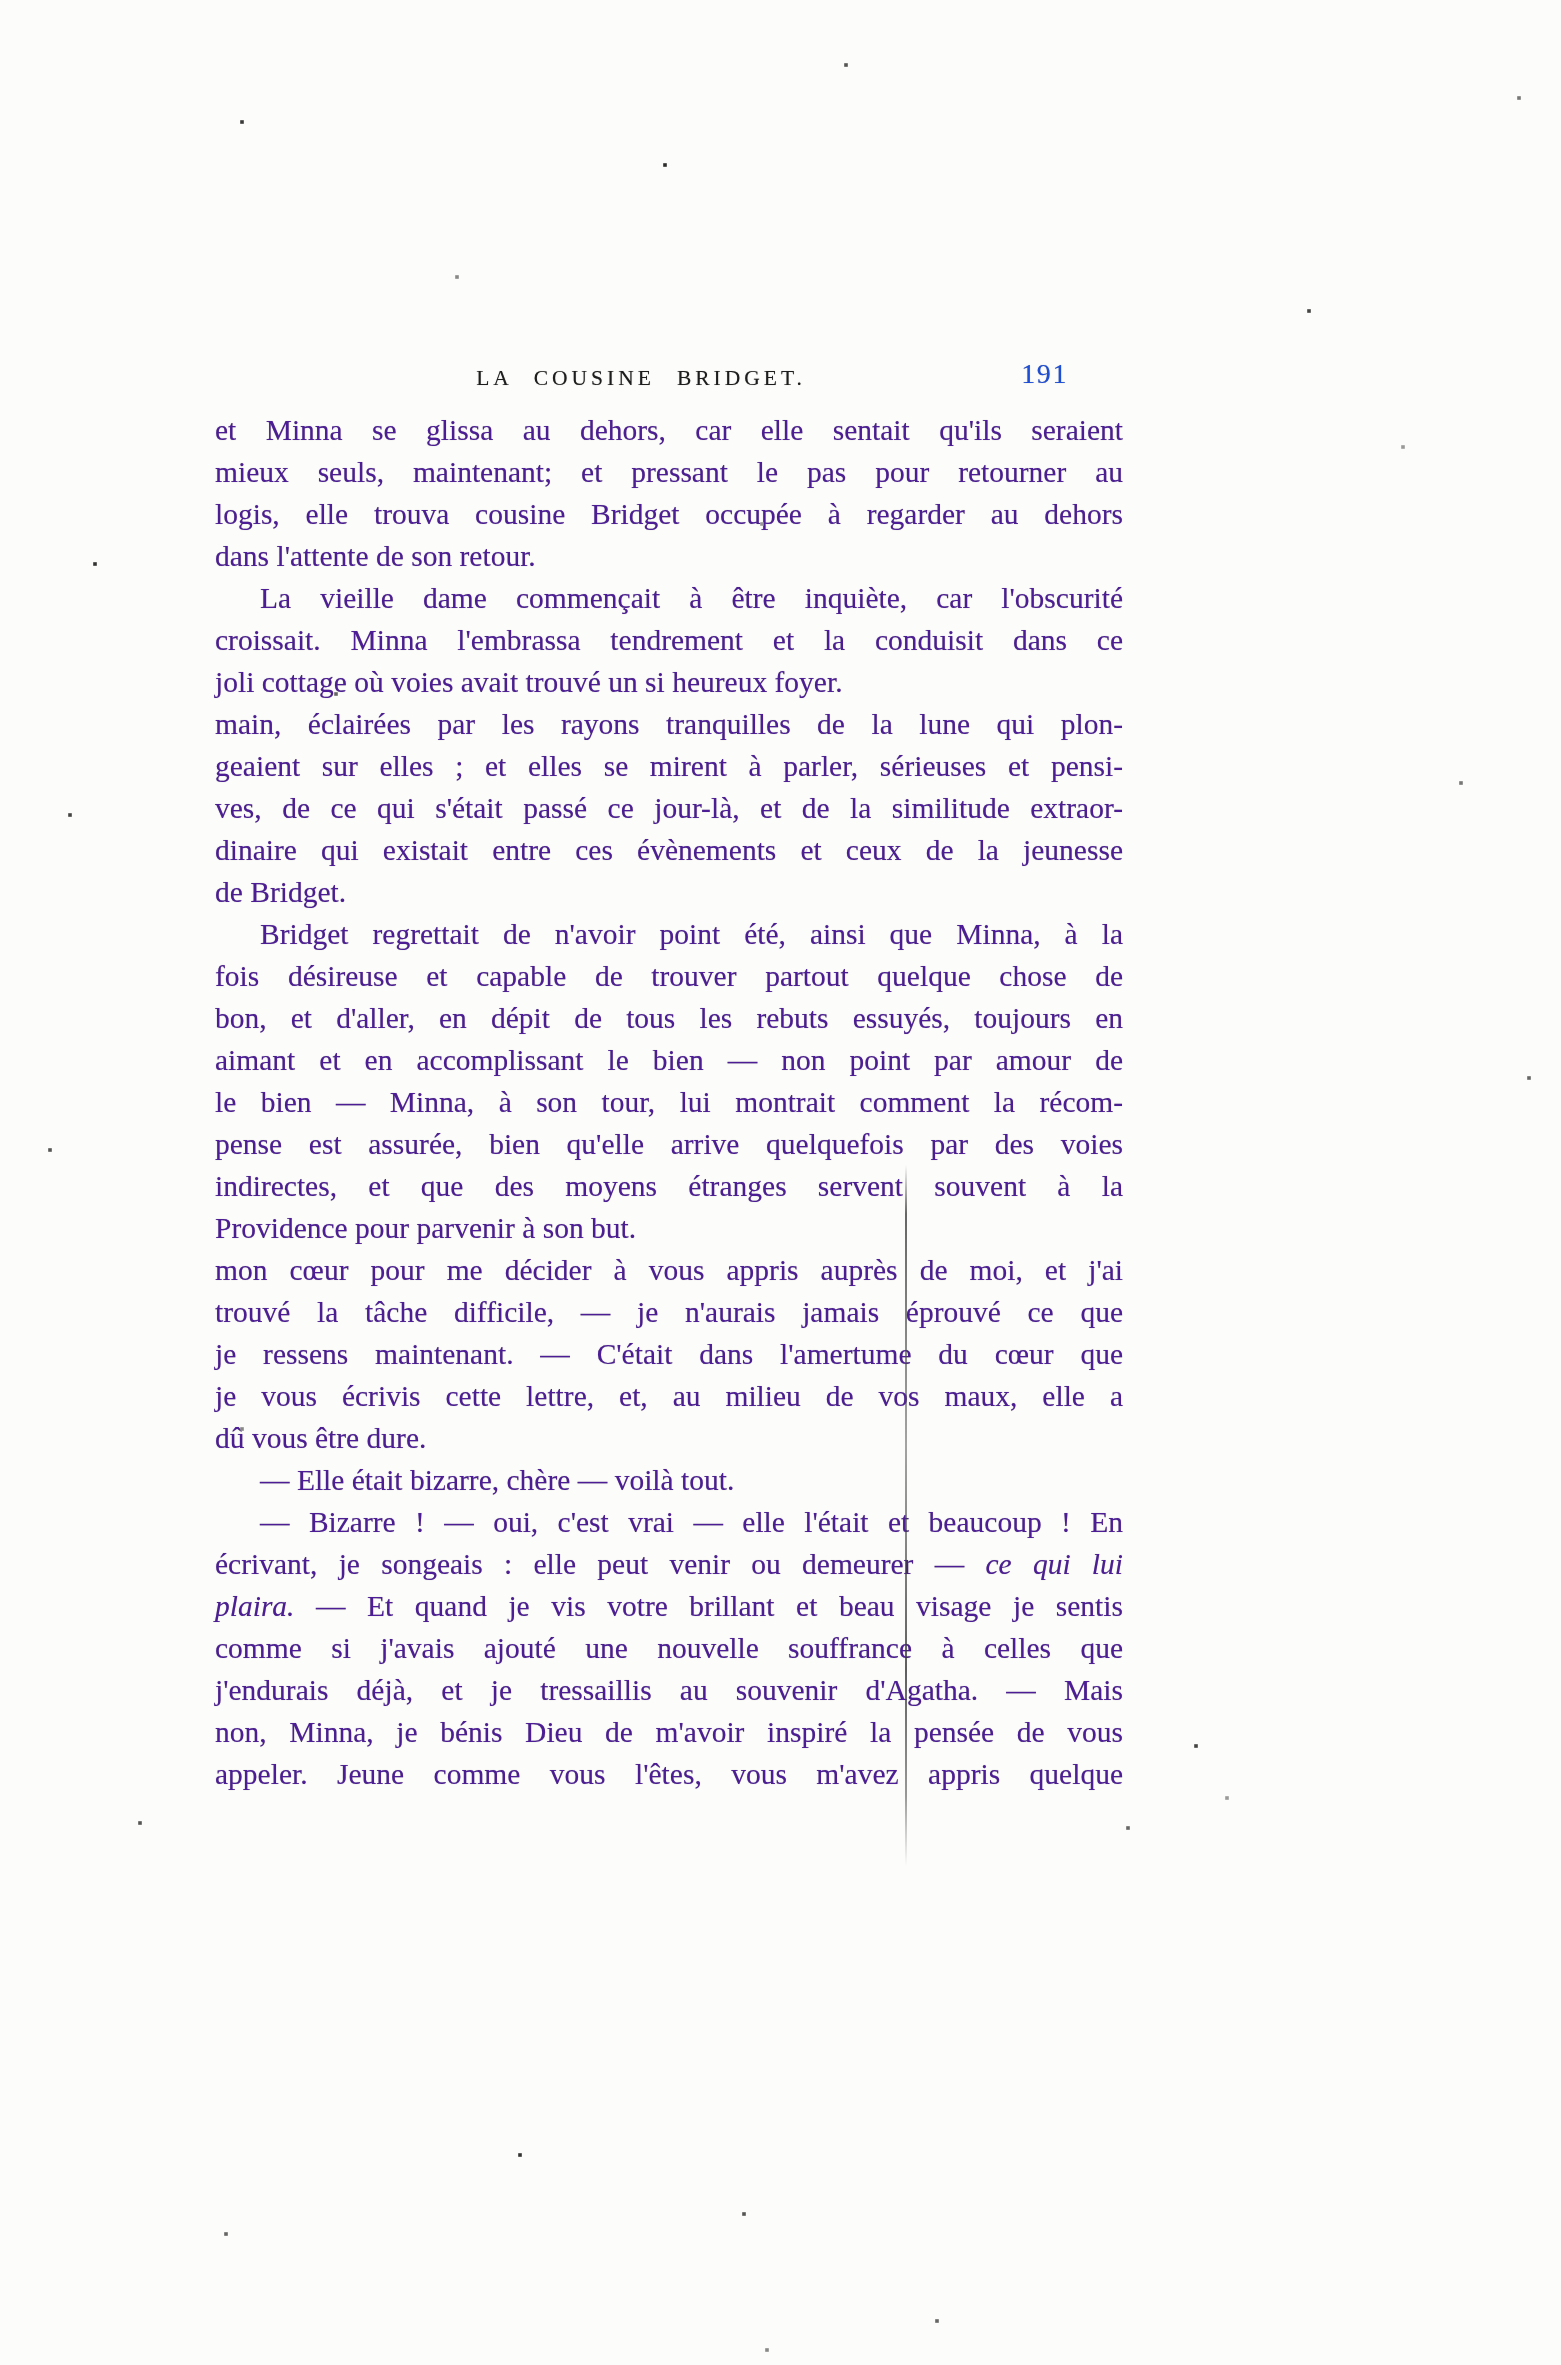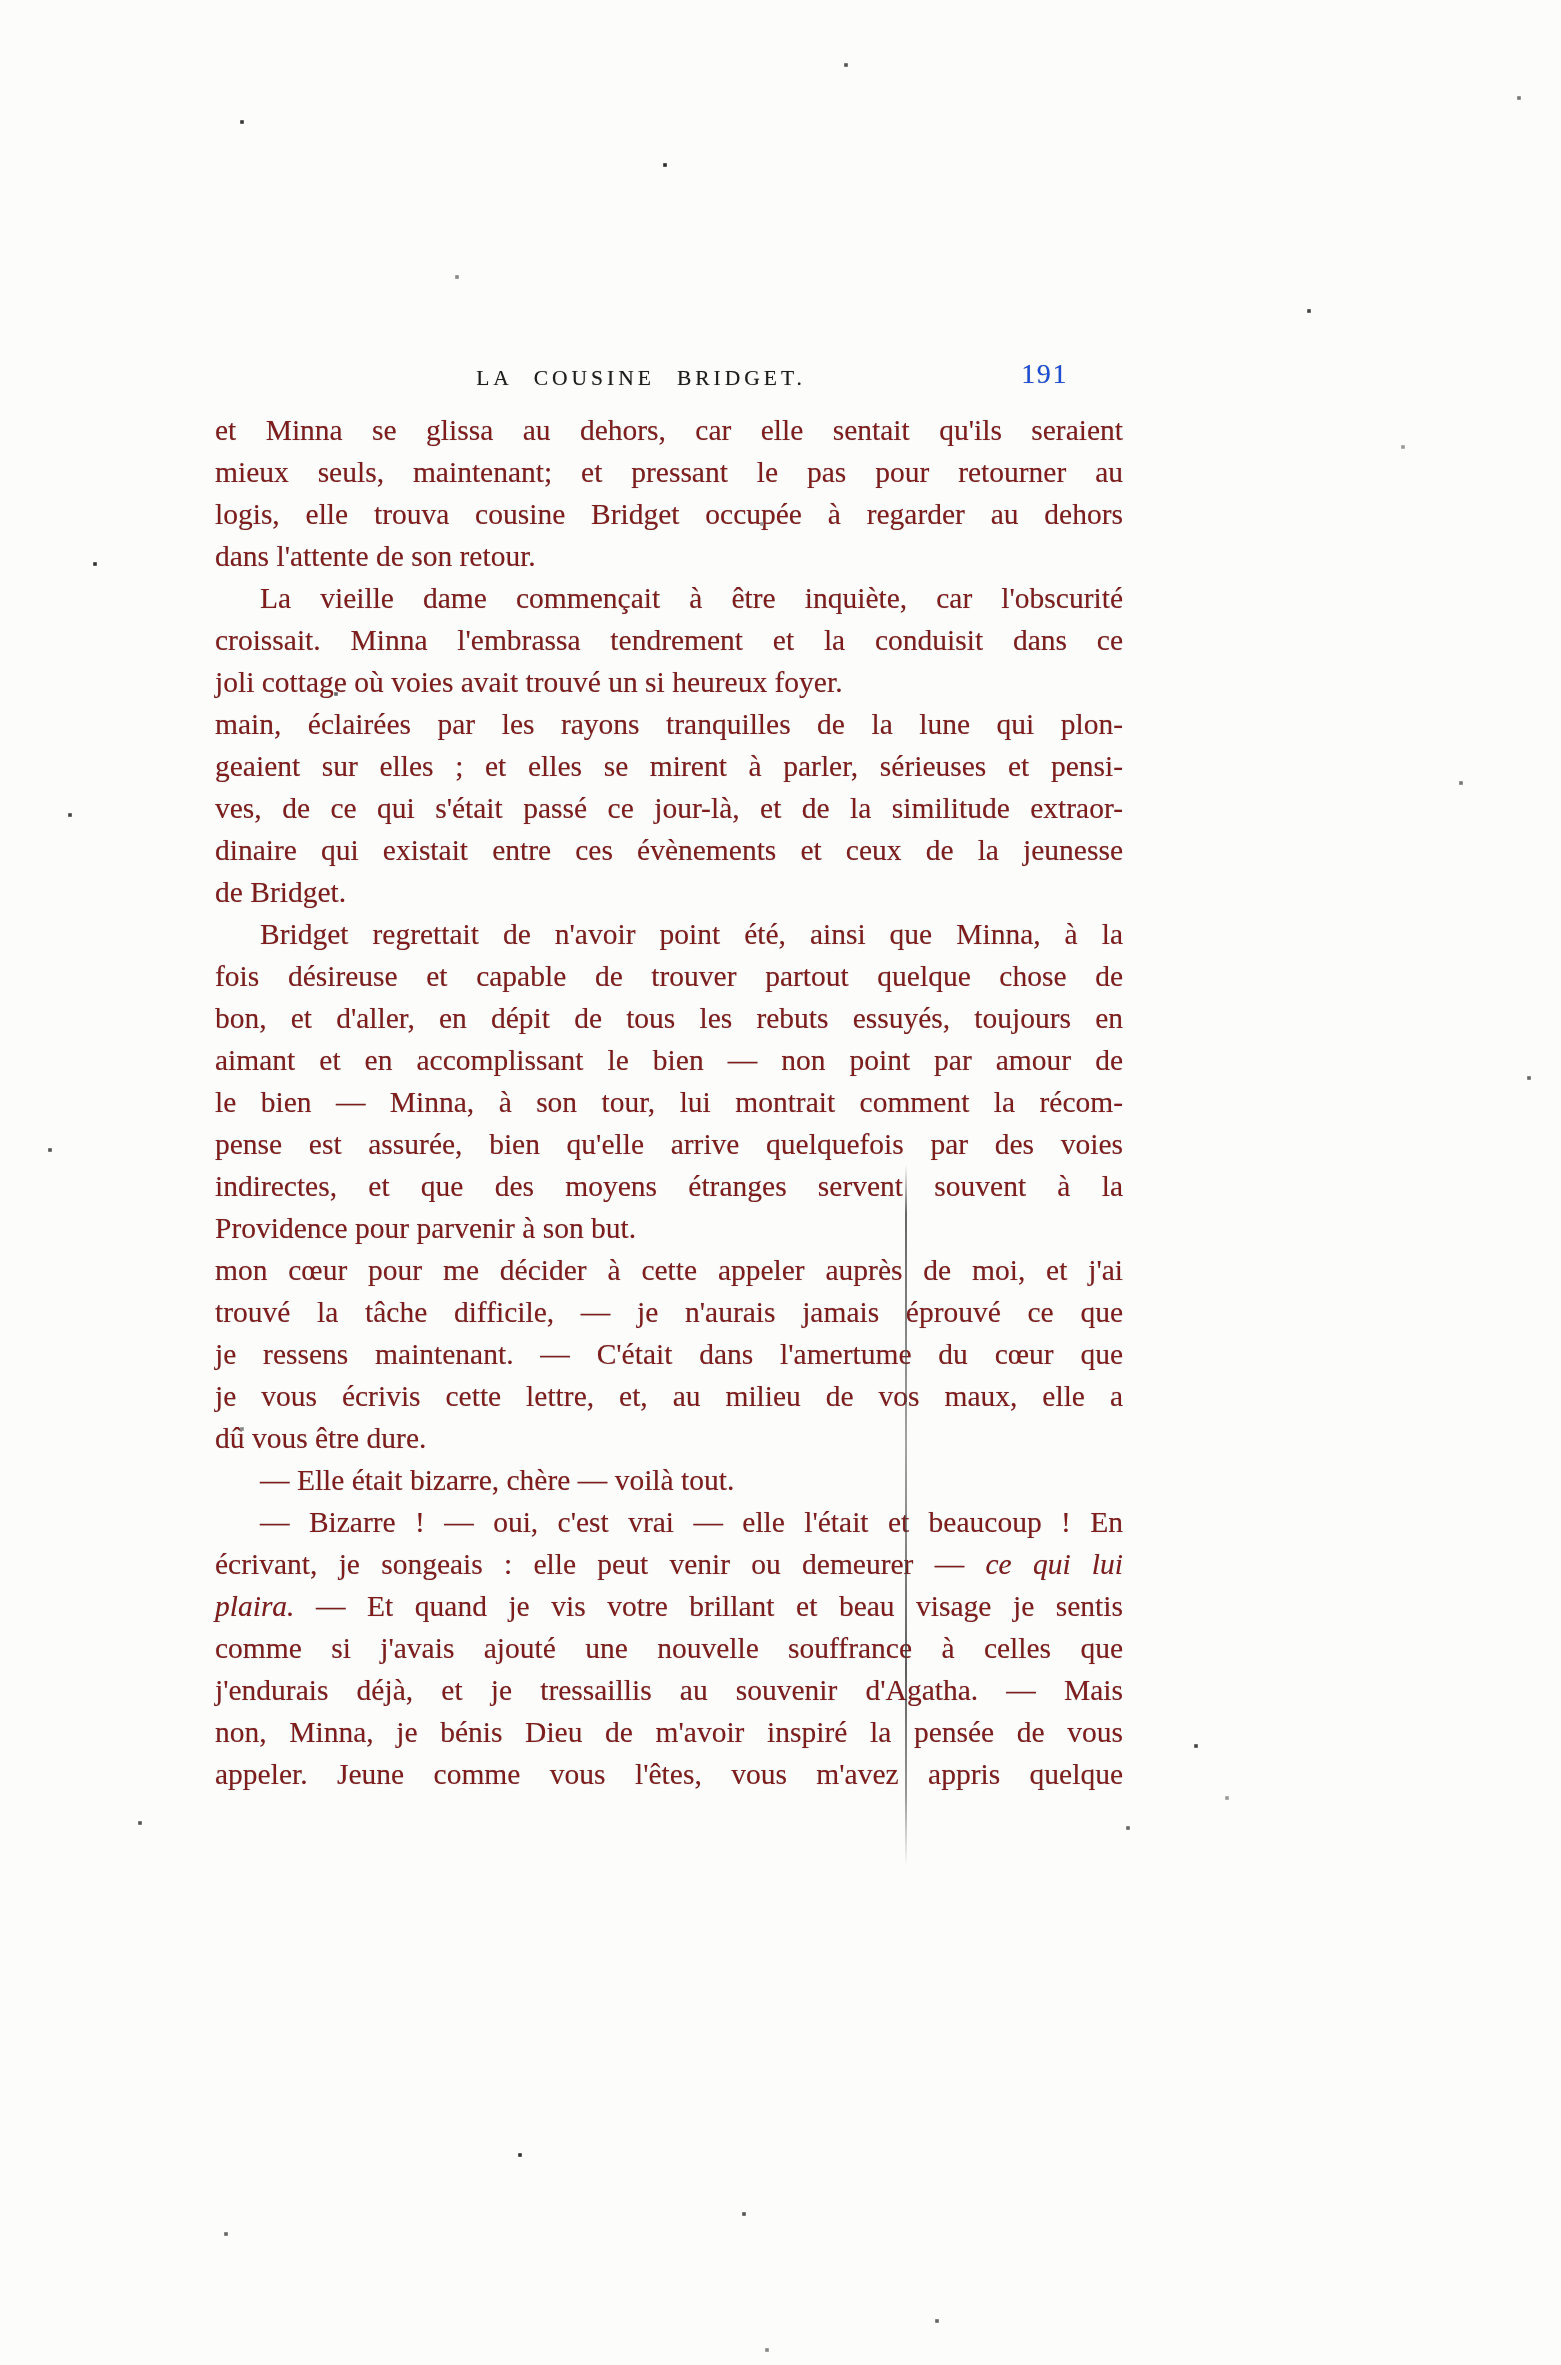--- a/index.html
+++ b/index.html
@@ -49,21 +49,21 @@
     color: #1d4ed8;
     text-shadow: 0 0 0.8px rgba(25,25,25,.45);
   }
 
   
   .text-block {
     position: absolute;
     top: 409px;
     left: 215px;
     width: 908px;
-    color: #7f1d1d;
+    color: #4c1d95;
   }
   .line {
     width: 908px;
     height: 42px;
     line-height: 42px;
     font-size: 29.5px;
     text-align: justify;
     text-align-last: justify;
     text-justify: inter-word;
     white-space: nowrap;
@@ -154,21 +154,21 @@
       <div class="line">dinaire qui existait entre ces évènements et ceux de la jeunesse</div>
       <div class="line flush">de Bridget.</div>
       <div class="line indent">Bridget regrettait de n'avoir point été, ainsi que Minna, à la</div>
       <div class="line">fois désireuse et capable de trouver partout quelque chose de</div>
       <div class="line">bon, et d'aller, en dépit de tous les rebuts essuyés, toujours en</div>
       <div class="line">aimant et en accomplissant le bien — non point par amour de</div>
       <div class="line">le bien — Minna, à son tour, lui montrait comment la récom-</div>
       <div class="line">pense est assurée, bien qu'elle arrive quelquefois par des voies</div>
       <div class="line">indirectes, et que des moyens étranges servent souvent à la</div>
       <div class="line flush">Providence pour parvenir à son but.</div>
-      <div class="line">mon cœur pour me décider à cette appeler auprès de moi, et j'ai</div>
+      <div class="line">mon cœur pour me décider à vous appris auprès de moi, et j'ai</div>
       <div class="line">trouvé la tâche difficile, — je n'aurais jamais éprouvé ce que</div>
       <div class="line">je ressens maintenant. — C'était dans l'amertume du cœur que</div>
       <div class="line">je vous écrivis cette lettre, et, au milieu de vos maux, elle a</div>
       <div class="line flush">dû vous être dure.</div>
       <div class="line indent flush">— Elle était bizarre, chère — voilà tout.</div>
       <div class="line indent">— Bizarre ! — oui, c'est vrai — elle l'était et beaucoup ! En</div>
       <div class="line"><span class="">écrivant, je songeais : elle peut venir ou demeurer — </span><span class="em">ce qui lui</span></div>
       <div class="line"><span class="em">plaira.</span><span class=""> — Et quand je vis votre brillant et beau visage je sentis</span></div>
       <div class="line">comme si j'avais ajouté une nouvelle souffrance à celles que</div>
       <div class="line">j'endurais déjà, et je tressaillis au souvenir d'Agatha. — Mais</div>

